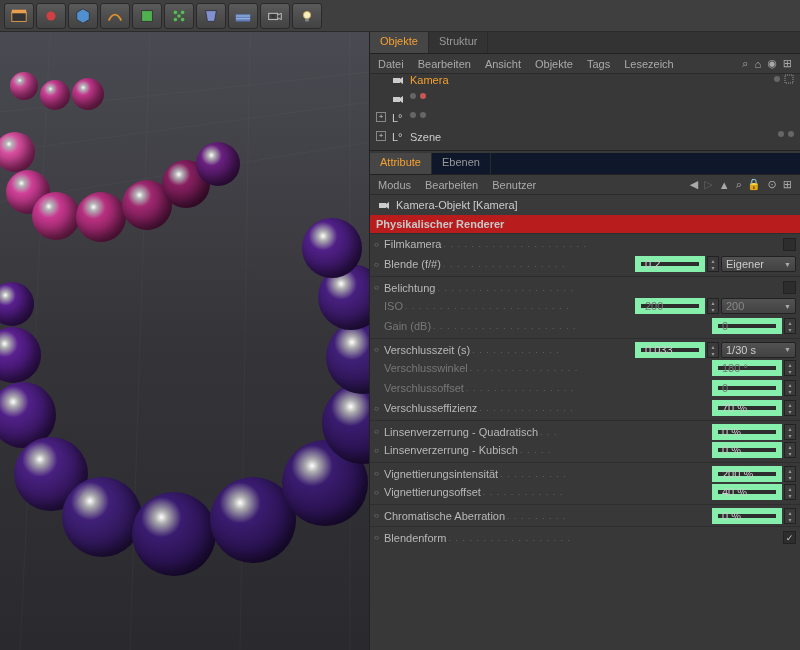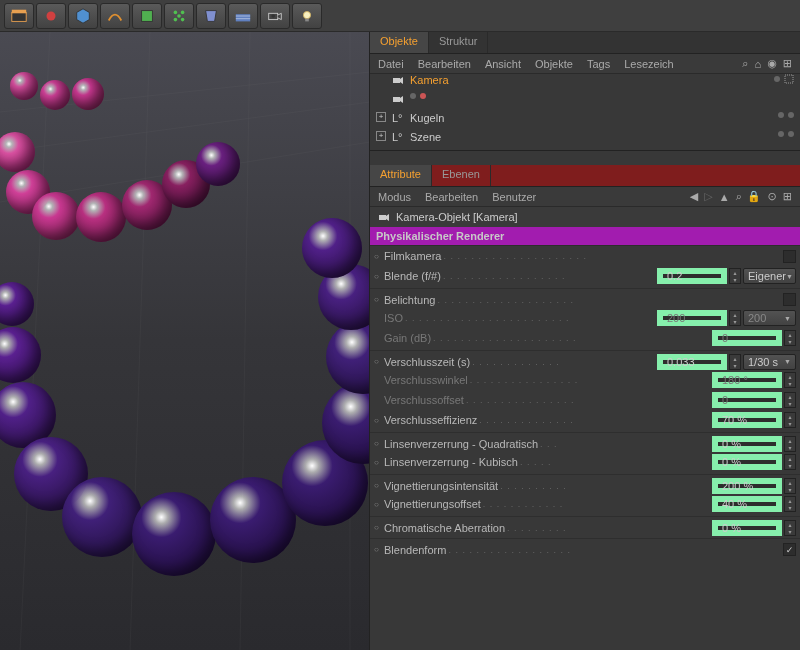--- a/index.html
+++ b/index.html
@@ -21,39 +21,39 @@
 .menubar span{cursor:pointer;color:#aaa}
 .obj-panel{background:#383838;border-bottom:1px solid #222}
 .obj-row{display:flex;align-items:flex-start;height:19px;padding:0 6px;gap:6px}
 .expand{width:10px;height:10px;border:1px solid #888;font-size:8px;line-height:8px;text-align:center;cursor:pointer;color:#ccc}
 .obj-name{flex:1;color:#ccc;cursor:pointer}
 .obj-name.a{color:#f5a030}
 .dots{display:flex;gap:4px;align-items:center}
 .dot{width:6px;height:6px;border-radius:50%;background:#666}
 .dot.r{background:#c55}
 .icn{width:12px;height:12px}
-.section-tabs{display:flex;height:22px;background:#7f1d1d;border-bottom:1px solid #222;margin-top:14px}
+.section-tabs{display:flex;height:22px;background:#0f172a;border-bottom:1px solid #222;margin-top:2px}
 .obj-title{padding:4px 8px;background:#3a3a3a;color:#ccc;display:flex;align-items:center;gap:6px}
 .btntabs{display:flex;flex-wrap:wrap;padding:2px 4px;gap:1px;background:#383838}
 .btab{padding:3px 16px;background:linear-gradient(#565656,#484848);border:1px solid #2a2a2a;cursor:pointer;color:#ccc;border-radius:2px}
 .btab.active{background:linear-gradient(#8ea8c8,#7090b0);color:#fff}
-.group-h{padding:3px 6px;background:#a21caf;color:#c8c8c8;font-weight:bold;border-bottom:1px solid #2d2d2d}
+.group-h{padding:3px 6px;background:#b91c1c;color:#c8c8c8;font-weight:bold;border-bottom:1px solid #2d2d2d}
 .props{overflow-y:auto;flex:1}
 .prow{display:flex;align-items:center;height:20px;padding:0 4px;gap:2px}
 .prow.sep{border-top:1px solid #2e2e2e;margin-top:2px;padding-top:2px}
 .bullet{width:8px;color:#888;font-size:8px}
 .plabel{color:#b8b8b8;white-space:nowrap}
 .plabel.dis{color:#777}
 .dots-fill{flex:1;overflow:hidden;color:#666;letter-spacing:1px;font-size:9px}
 .pval{width:70px;height:16px;background:#2d2d2d;border:6px solid #86efac;color:#ccc;padding:0 4px;display:flex;align-items:center}
 .pval.dis{color:#777}
 .spinner{width:12px;height:16px;background:#3a3a3a;border:1px solid #222;display:flex;flex-direction:column;cursor:pointer}
 .spinner div{flex:1;display:flex;align-items:center;justify-content:center;font-size:6px;color:#999}
 .pcheck{width:13px;height:13px;background:#2d2d2d;border:1px solid #222;display:flex;align-items:center;justify-content:center;color:#ccc;font-size:9px;cursor:pointer}
-.pdrop{width:53px;height:16px;background:linear-gradient(#525252,#424242);border:1px solid #222;padding:0 4px;display:flex;align-items:center;justify-content:space-between;cursor:pointer;color:#ccc;border-radius:2px}
+.pdrop{width:75px;height:16px;background:linear-gradient(#525252,#424242);border:1px solid #222;padding:0 4px;display:flex;align-items:center;justify-content:space-between;cursor:pointer;color:#ccc;border-radius:2px}
 .pdrop.dis{color:#888}
 .tri{font-size:7px;color:#aaa}
 .toolicons{margin-left:auto;display:flex;gap:6px;align-items:center}
 .toolicons span{cursor:pointer;color:#aaa;font-size:11px}
 </style>
 </head>
 <body>
 
 <div class="top">
   <div class="tbtn">
@@ -200,21 +200,20 @@
         <div class="dots">
             <div class="dot"></div>
             <div class="dot r"></div>
           </div>
       </div>
       <div class="obj-row">
         <span class="expand">+</span>
         <svg class="icn" viewBox="0 0 12 12">
             <text x="0" y="10" font-size="10" fill="#ccc">L°</text>
           </svg>
-        <span class="obj-name">Kugeln</span>
         <div class="dots">
             <div class="dot"></div>
             <div class="dot"></div>
           </div>
       </div>
       <div class="obj-row">
         <span class="expand">+</span>
         <svg class="icn" viewBox="0 0 12 12">
             <text x="0" y="10" font-size="10" fill="#ccc">L°</text>
           </svg>

